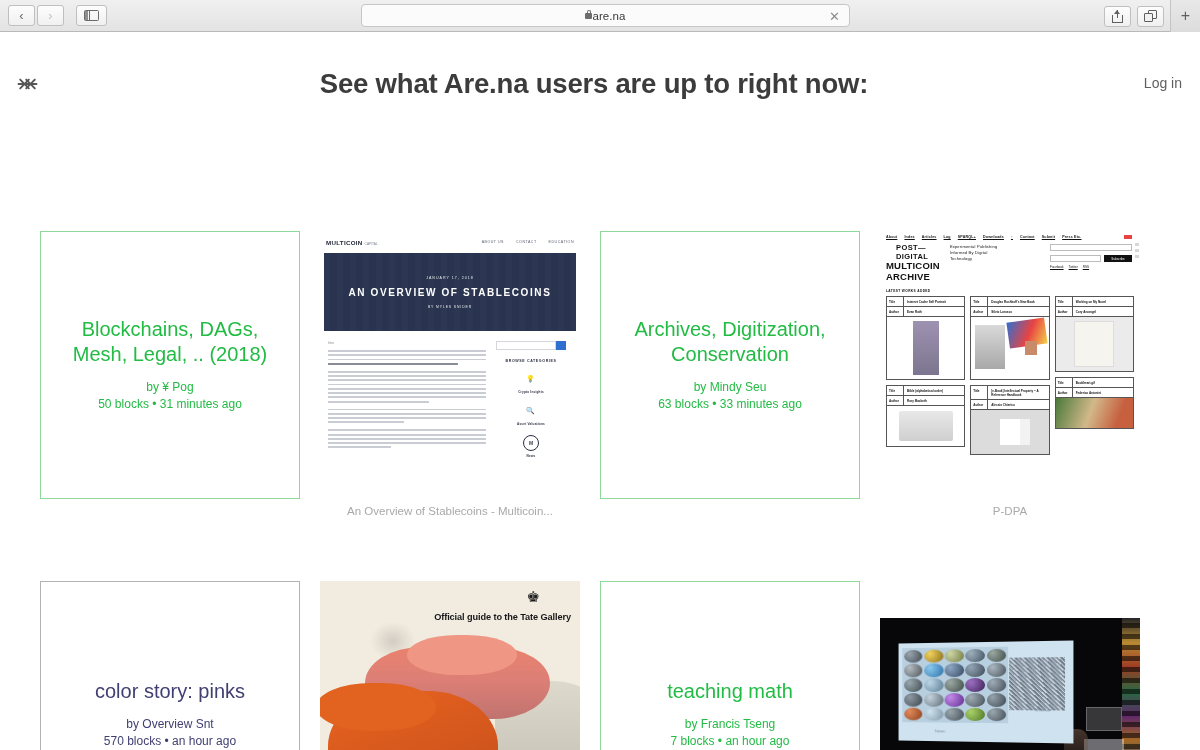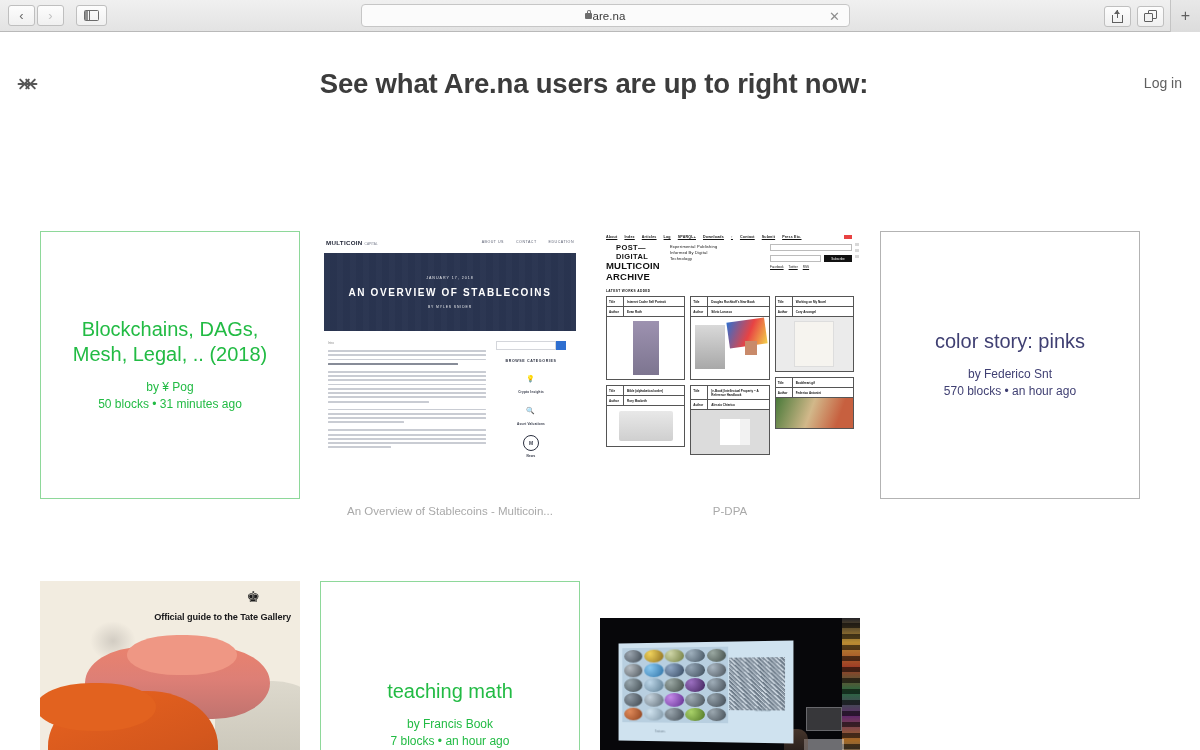--- a/index.html
+++ b/index.html
@@ -490,20 +490,27 @@
                 <div class="ic b" style="font-size:5px;font-weight:bold;">M</div>
                 <div class="t">News</div>
               </div>
             </div>
           </div>
         </div>
       </div>
       <div class="image-caption">An Overview of Stablecoins - Multicoin...</div>
     </div>
 
+    <div class="cell">
+      <div class="channel-card">
+        <div class="channel-title">Archives, Digitization, Conservation</div>
+        <div class="channel-meta">by Mindy Seu</div>
+        <div class="channel-meta">63 blocks • 33 minutes ago</div>
+      </div>
+    </div>
 
     <div class="cell image-card">
       <div class="image-frame">
         <div class="pd">
           <div class="pd-nav">
             <span>About</span>
             <span>Index</span>
             <span>Articles</span>
             <span>Log</span>
             <span>SPARQL+</span>
@@ -628,21 +635,21 @@
               <i></i>
           </div>
         </div>
       </div>
       <div class="image-caption">P-DPA</div>
     </div>
 
     <div class="cell">
       <div class="channel-card private">
         <div class="channel-title">color story: pinks</div>
-        <div class="channel-meta">by Federico Snt</div>
+        <div class="channel-meta">by Overview Snt</div>
         <div class="channel-meta">570 blocks • an hour ago</div>
       </div>
     </div>
 
     <div class="cell image-card">
       <div class="image-frame">
         <div class="tate">
           <div class="tate-smudge"></div>
           <div class="tate-crest">♚</div>
           <div class="tate-txt">Official guide to the Tate Gallery</div>
@@ -650,21 +657,21 @@
           <div class="blob blob-pink"></div>
           <div class="blob blob-orange"></div>
         </div>
       </div>
       <div class="image-caption"></div>
     </div>
 
     <div class="cell">
       <div class="channel-card">
         <div class="channel-title">teaching math</div>
-        <div class="channel-meta">by Francis Book</div>
+        <div class="channel-meta">by Francis Tseng</div>
         <div class="channel-meta">7 blocks • an hour ago</div>
       </div>
     </div>
 
     <div class="cell image-card">
       <div class="image-frame">
         <div class="ff">
           <div class="ff-photo">
             <div class="ff-lights"></div>
             <div class="ff-board"></div>

